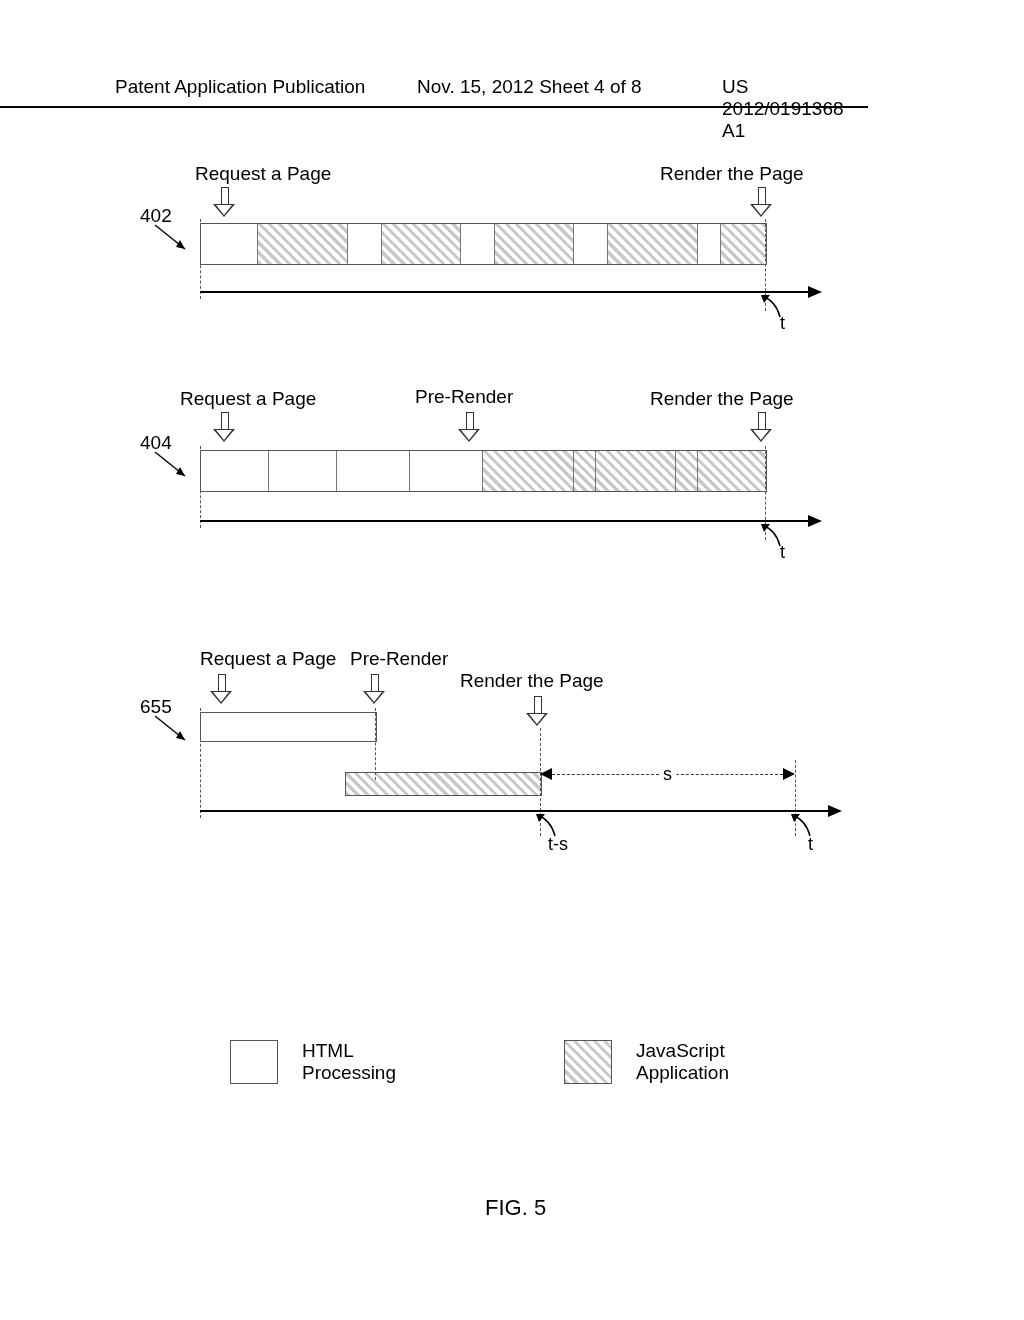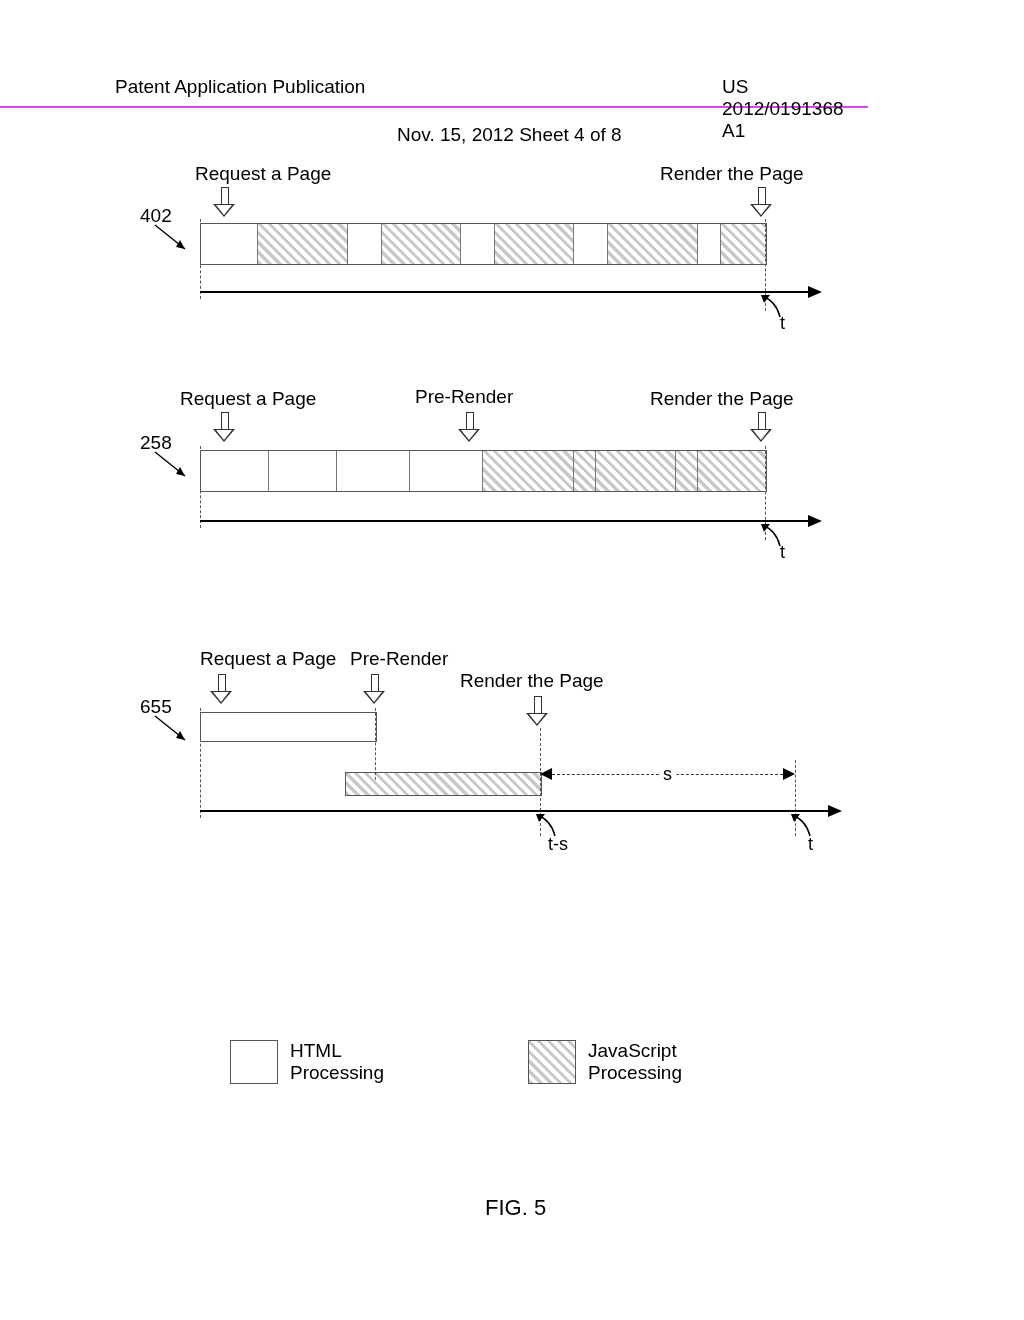--- a/index.html
+++ b/index.html
@@ -14,25 +14,25 @@
   .page {
     position: relative;
     width: 1024px;
     height: 1320px;
   }
   .header {
     position: absolute;
     top: 78px;
     left: 0;
     width: 868px;
-    border-bottom: 2px solid #d946ef;
+    border-bottom: 2px solid #000000;
     padding-bottom: 6px;
   }
   .hdr-left  { position: absolute; left: 115px; }
-  .hdr-mid   { position: absolute; left: 397px; margin-top: 48px; }
+  .hdr-mid   { position: absolute; left: 417px; }
   .hdr-right { position: absolute; left: 722px; }
   .hdr-spacer { height: 22px; }
 
   .fig-label {
     position: absolute;
     font-size: 22px;
     left: 485px;
     top: 1195px;
   }
 
@@ -146,21 +146,21 @@
   }
 
   
   .legend {
     position: absolute;
     top: 1040px;
     left: 230px;
     width: 640px;
     display: flex;
     align-items: center;
-    gap: 12px;
+    gap: 24px;
     font-size: 19px;
   }
   .legend .swatch {
     width: 46px;
     height: 42px;
     border: 1px solid #555;
     flex: none;
   }
   .legend .sw-html { background: #fff; }
   .legend .sw-js   { background: repeating-linear-gradient(45deg,#c9c9c9 0 3px,#fff 3px 7px); }
@@ -259,21 +259,21 @@
       </div>
     <div class="down-arrow" style="left:320px; top:12px;">
         <div class="stem"></div>
         <div class="head"></div>
       </div>
     <div class="down-arrow" style="left:612px; top:12px;">
         <div class="stem"></div>
         <div class="head"></div>
       </div>
 
-    <div class="ref" style="left:0px; top:32px;">258</div>
+    <div class="ref" style="left:0px; top:32px;">404</div>
     <svg class="ref-line" style="left:10px; top:50px;">
         <line x1="5" y1="2" x2="35" y2="26" stroke="#000" stroke-width="1.5"></line>
         <polygon points="35,26 26,24 30,17" fill="#000"></polygon>
       </svg>
 
     <div class="bar-row" style="left:60px; top:50px; width:565px;">
       <div class="seg html" style="width:12%"></div>
       <div class="seg html" style="width:12%"></div>
       <div class="seg html" style="width:13%"></div>
       <div class="seg html" style="width:13%"></div>
@@ -358,17 +358,17 @@
     <div class="t-tick" style="left:668px; top:174px;">t</div>
   </div>
 
   <div class="legend">
     <div class="swatch sw-html"></div>
     <div style="white-space:pre-line">HTML
 Processing</div>
     <div class="gap"></div>
     <div class="swatch sw-js"></div>
     <div style="white-space:pre-line">JavaScript
-Processing</div>
+Application</div>
   </div>
 
   <div class="fig-label">FIG. 5</div>
 </div>
 
 </body></html>

